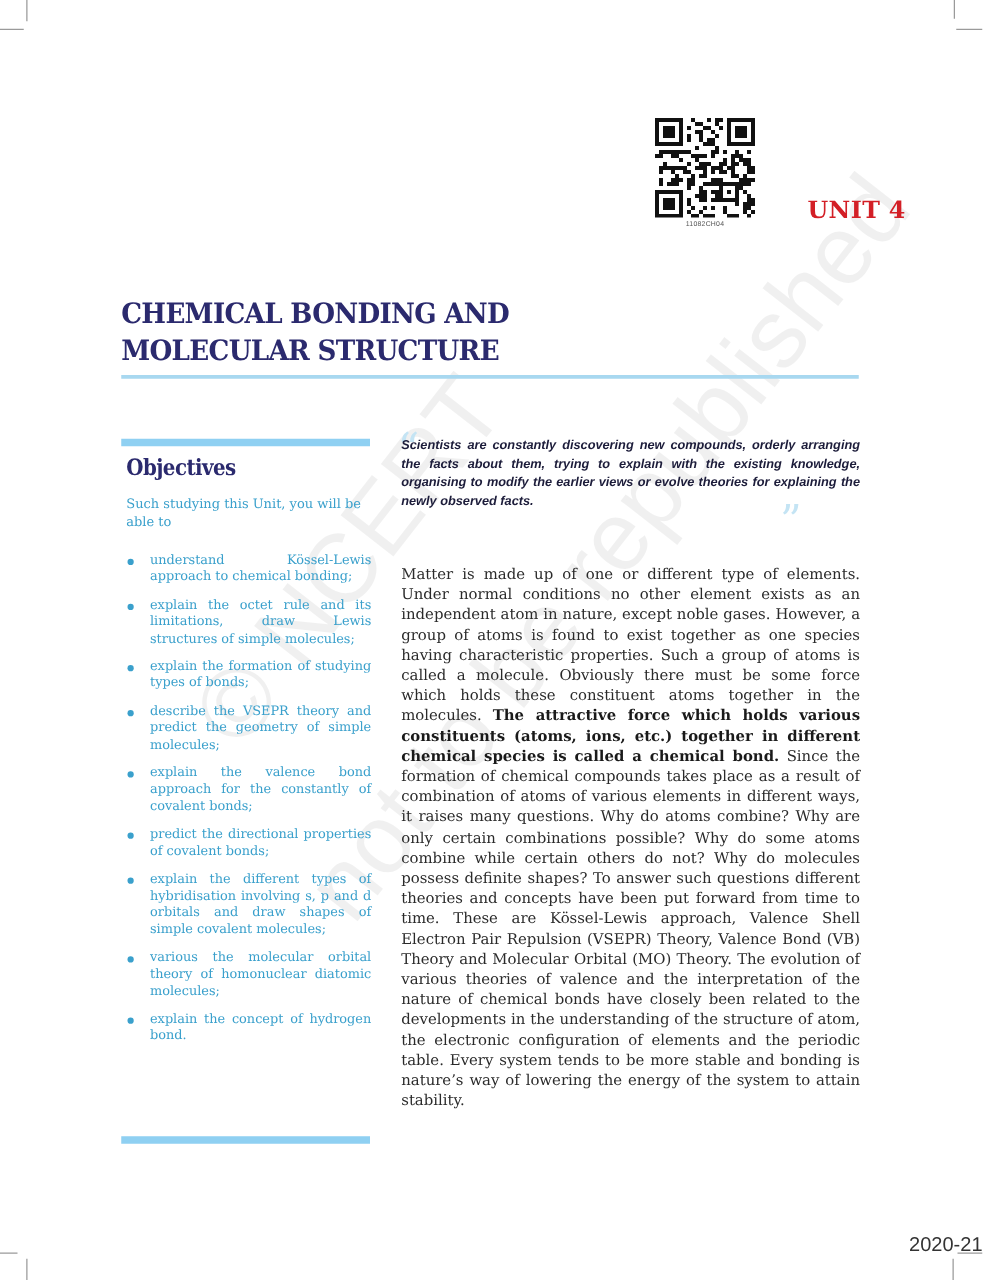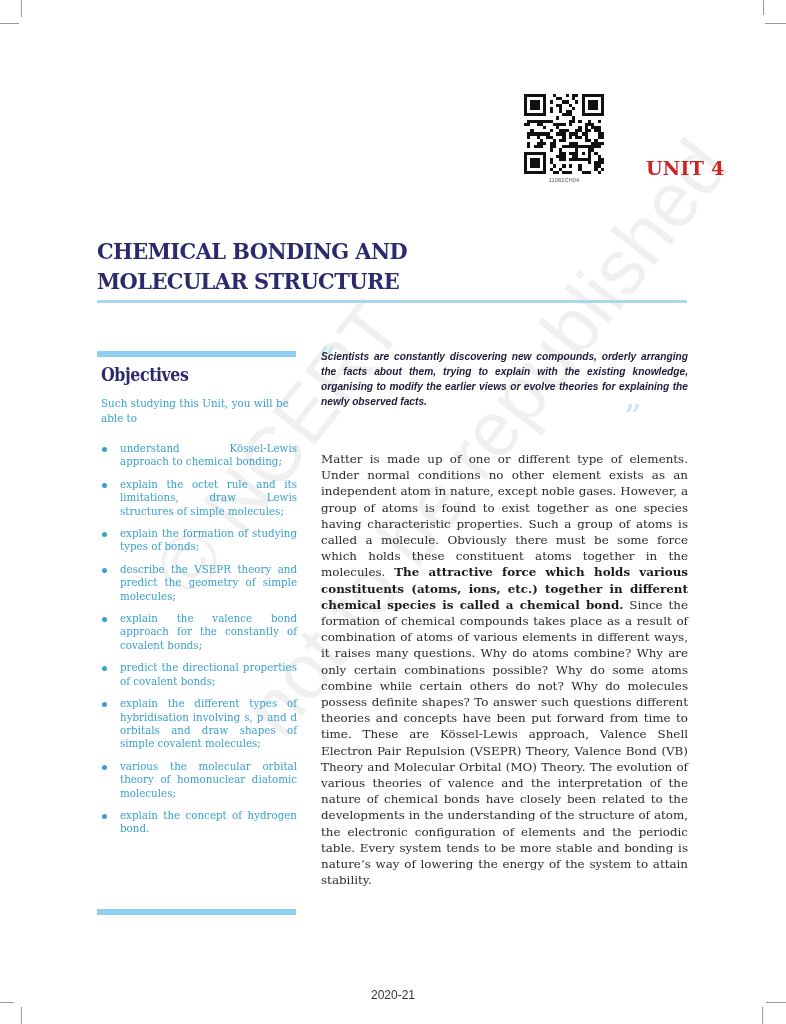--- a/index.html
+++ b/index.html
@@ -15,21 +15,21 @@
   .obj-heading{position:absolute;left:101px;top:364px;font-family:"DejaVu Serif",serif;font-weight:bold;font-size:18px;color:#2b2a6e;letter-spacing:-0.5px;transform:scaleX(0.88);transform-origin:left top;}
   .obj-intro{position:absolute;left:101px;top:396px;width:196px;font-size:10.4px;line-height:15px;color:#3aa0cc;}
   .obj-list{position:absolute;left:99px;top:442px;width:198px;margin:0;padding:0;list-style:none;}
   .obj-item{position:relative;padding-left:21px;font-size:10.3px;line-height:13.4px;color:#3aa0cc;text-align:justify;margin-bottom:9px;}
   .obj-item .bullet{position:absolute;left:3px;top:5px;width:5px;height:5px;border-radius:50%;background:#3aa0cc;}
   .quote-open{position:absolute;left:318px;top:342px;font-size:34px;line-height:34px;color:#c4e4f4;font-family:"DejaVu Serif",serif;}
   .quote-close{position:absolute;left:624px;top:400px;font-size:34px;line-height:34px;color:#c4e4f4;font-family:"DejaVu Serif",serif;}
   .quote{position:absolute;left:321px;top:349px;width:367px;font-family:Liberation Sans, sans-serif;font-style:italic;font-weight:bold;font-size:10.2px;line-height:15px;color:#1c1c3a;text-align:justify;text-align-last:left;}
   .body-text{position:absolute;left:321px;top:451px;width:367px;font-family:"DejaVu Serif",serif;font-size:11.9px;line-height:16.2px;color:#2a2a2a;text-align:justify;text-align-last:justify;}
   .body-text .b{font-weight:bold;color:#1a1a1a;}
-  .footer{position:absolute;left:0;width:786px;top:988px;text-align:center;font-family:"Liberation Sans",sans-serif;font-size:12px;color:#333;}
+  .footer{position:absolute;left:0;width:786px;top:988px;text-align:right;font-family:"Liberation Sans",sans-serif;font-size:16px;color:#333;}
   .watermark{position:absolute;left:140px;top:560px;font-family:"Liberation Sans",sans-serif;font-size:78px;color:rgba(0,0,0,0.06);transform:rotate(-52deg);transform-origin:left top;white-space:nowrap;pointer-events:none;line-height:80px;}
   .wm2{position:absolute;left:230px;top:700px;font-family:"Liberation Sans",sans-serif;font-size:78px;color:rgba(0,0,0,0.06);transform:rotate(-52deg);transform-origin:left top;white-space:nowrap;pointer-events:none;line-height:80px;}
 </style>
 </head>
 <body>
 
 <div class="crop" style="left:21px;top:0;width:1px;height:17px;"></div>
 <div class="crop" style="left:0;top:23px;width:19px;height:1px;"></div>
 <div class="crop" style="left:763px;top:0;width:1px;height:15px;"></div>
 <div class="crop" style="left:765px;top:23px;width:21px;height:1px;"></div>

